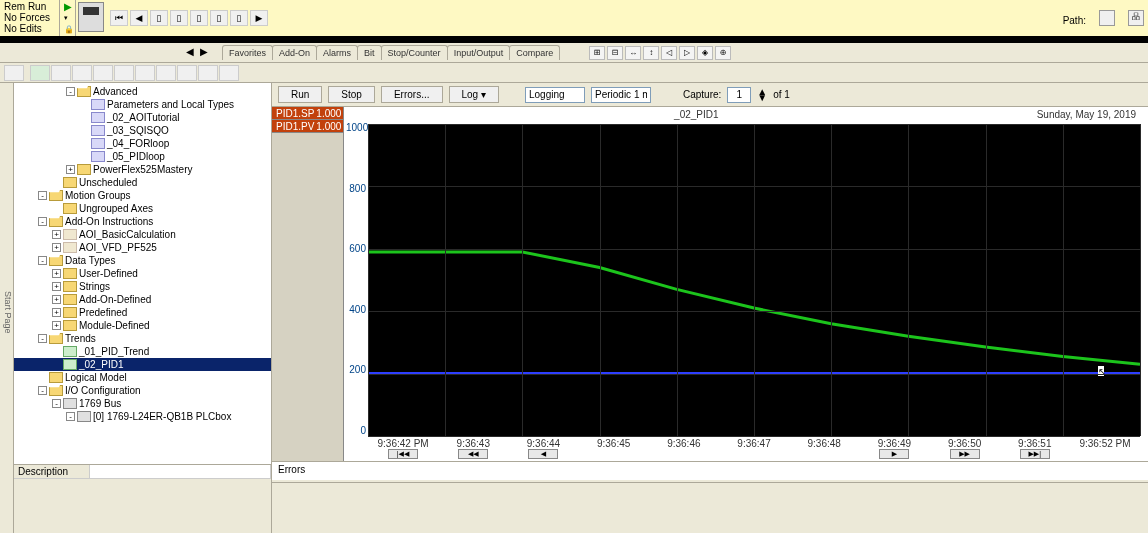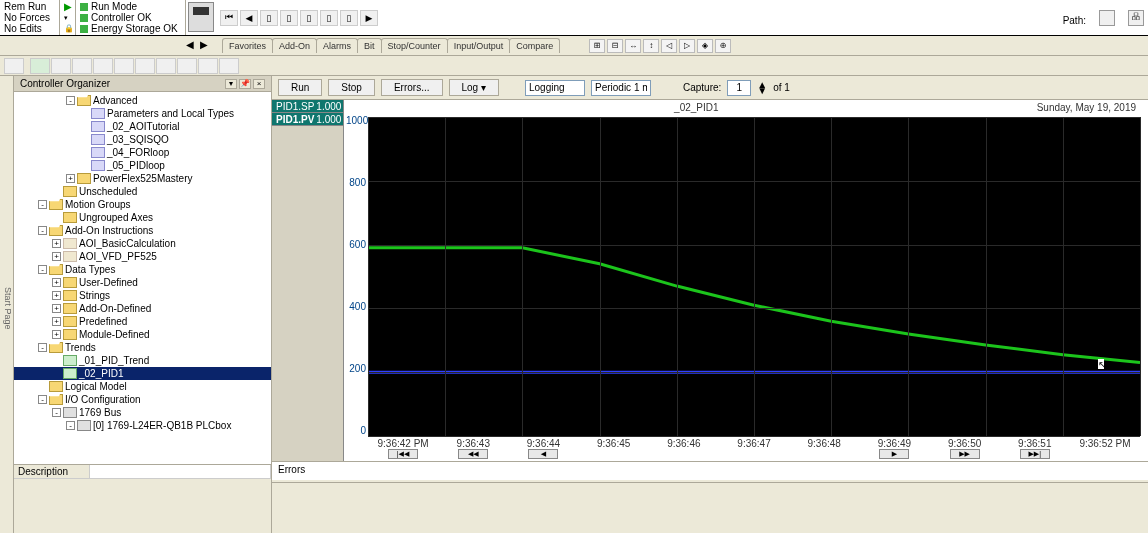--- a/index.html
+++ b/index.html
@@ -1,21 +1,21 @@
 <!DOCTYPE html>
 <html><head>
 <meta charset="utf-8">
 <style>
 * { margin: 0; padding: 0; box-sizing: border-box; font-family: Tahoma, Arial, sans-serif; font-size: 10px; }
 body { background: #e8e8e8; width: 1148px; height: 533px; overflow: hidden; user-select: none; }
 
 .app { display: flex; flex-direction: column; height: 533px; }
 
 
-.statusbar { display: flex; height: 36px; background: #ffffff; border-bottom: 1px solid #000000; }
+.statusbar { display: flex; height: 43px; background: #fef9c3; border-bottom: 7px solid #000000; }
 .status-col { display: flex; flex-direction: column; padding: 1px 4px; border-right: 1px solid #aca899; font-size: 9px; line-height: 11px; }
 .status-row { display: flex; align-items: center; gap: 3px; }
 .sq { width: 8px; height: 8px; display: inline-block; }
 .sq.green { background: #3cb043; }
 .sq.gray { background: #b0b0b0; border: 1px solid #888; }
 .controller-icon { width: 26px; height: 30px; background: #ddd; border: 1px solid #888; margin: 2px; position: relative; }
 .controller-icon::after { content:""; position:absolute; top:4px; left:4px; width:16px; height:8px; background:#333; }
 
 .toolbar { display: flex; align-items: center; height: 20px; background: #ece9d8; border-bottom: 1px solid #aca899; padding: 0 4px; gap: 2px; }
 .toolbar .btn { width: 18px; height: 16px; border: 1px solid #ccc; background: #f0f0f0; display:flex; align-items:center; justify-content:center; font-size:9px; }
@@ -59,21 +59,21 @@
 
 .content { flex: 1; display: flex; flex-direction: column; background: #ece9d8; }
 .trend-toolbar { display: flex; align-items: center; gap: 6px; padding: 3px 6px; background:#ece9d8; border-bottom:1px solid #aca899; }
 .tbtn { padding: 2px 12px; font-size: 10px; background:#f0f0f0; border:1px solid #aca899; }
 .logbox { width: 60px; height: 16px; background:#fff; border:1px solid #7f9db9; padding:0 3px; font-size:10px; }
 .period { width: 60px; height:16px; background:#fff; border:1px solid #7f9db9; padding:0 3px; font-size:10px; }
 .capture-input { width: 24px; height:16px; background:#fff; border:1px solid #7f9db9; text-align:center; font-size:10px; }
 
 .trend-area { flex: 1; display: flex; background: #fff; position: relative; }
 .pen-col { width: 72px; background:#d6d2c2; border-right:1px solid #888; }
-.pen-item { display:flex; align-items:center; font-size:8px; padding:1px 2px; gap:2px; background:#0f766e; color:#fff; border-bottom:1px solid #888; height:13px; }
+.pen-item { display:flex; align-items:center; font-size:8px; padding:1px 2px; gap:2px; background:#c2410c; color:#fff; border-bottom:1px solid #888; height:13px; }
 .pen-swatch { width:8px; height:8px; }
 
 .chart-wrap { flex:1; display:flex; flex-direction:column; }
 .chart-header { display:flex; justify-content:space-between; padding:2px 12px; font-size:9px; color:#333; }
 .chart { flex:1; position:relative; background:#000; margin: 2px 8px 0 0; }
 .grid-v { position:absolute; top:0; bottom:0; width:1px; background:#2a2a2a; }
 .grid-h { position:absolute; left:0; right:0; height:1px; background:#2a2a2a; }
 .yaxis { position:absolute; left:-22px; top:0; bottom:0; width:20px; display:flex; flex-direction:column; justify-content:space-between; font-size:8px; color:#004488; text-align:right; }
 .trace { position:absolute; top:0; left:0; width:100%; height:100%; }
 .cursor { position:absolute; width:6px; height:10px; background:#fff; }
@@ -102,38 +102,20 @@
           <span>No Forces</span>
         </div>
       <div class="status-row">
           <span>No Edits</span>
         </div>
     </div>
     <div class="status-col" style="width:16px;justify-content:space-around">
       <span class="status-row" style="color:#090">▶</span>
       <span class="status-row" style="font-size:7px">▾</span>
       <span class="status-row" style="font-size:8px">🔒</span>
-    </div>
-    <div class="status-col" style="width:110px">
-      <div class="status-row">
-          <span class="sq green"></span>
-          <span>Run Mode</span>
-        </div>
-      <div class="status-row">
-          <span class="sq green"></span>
-          <span>Controller OK</span>
-        </div>
-      <div class="status-row">
-          <span class="sq green"></span>
-          <span>Energy Storage OK</span>
-        </div>
-      <div class="status-row">
-          <span class="sq gray"></span>
-          <span>I/O Not Responding</span>
-        </div>
     </div>
     <div class="controller-icon"></div>
 
     <div class="toolbar" style="flex:1;height:auto;border:none;background:transparent">
       <span class="btn">⏮</span>
       <span class="btn">◀</span>
       <span class="btn">▯</span>
       <span class="btn">▯</span>
       <span class="btn">▯</span>
       <span class="btn">▯</span>
@@ -185,28 +167,20 @@
       <span class="btn2"></span>
       <span class="btn2"></span>
       <span class="btn2"></span>
       <span class="btn2"></span>
     </div>
   </div>
 
   <div class="main">
     <div class="sidebar-handle">Start Page</div>
     <div class="organizer">
-      <div class="org-title">
-        <span>Controller Organizer</span>
-        <div class="controls">
-          <span>▾</span>
-          <span>📌</span>
-          <span>×</span>
-        </div>
-      </div>
       <div class="tree" id="tree">
           <div class="node">
             <span class="indent" style="width: 50px;"></span>
             <span class="exp">-</span>
             <span class="ico folderopen"></span>
             <span>Advanced</span>
           </div>
           <div class="node">
             <span class="indent" style="width: 64px;"></span>
             <span class="exp blank"></span>
@@ -389,21 +363,21 @@
       <div class="trend-area">
         <div class="pen-col">
           <div id="pens">
               <div class="pen-item">
                 <span class="pen-swatch" style="background: rgb(46, 62, 255);"></span>
                 <span style="flex: 1 1 0%;">PID1.SP</span>
                 <span>1.000</span>
               </div>
               <div class="pen-item">
                 <span class="pen-swatch" style="background: rgb(28, 196, 28);"></span>
-                <span style="flex: 1 1 0%; font-weight: bold;">PID1.PV</span>
+                <span style="flex: 1 1 0%;">PID1.PV</span>
                 <span>1.000</span>
               </div>
             </div>
         </div>
         <div class="chart-wrap">
           <div class="chart-header">
             <span></span>
             <span>_02_PID1</span>
             <span>Sunday, May 19, 2019</span>
           </div>

